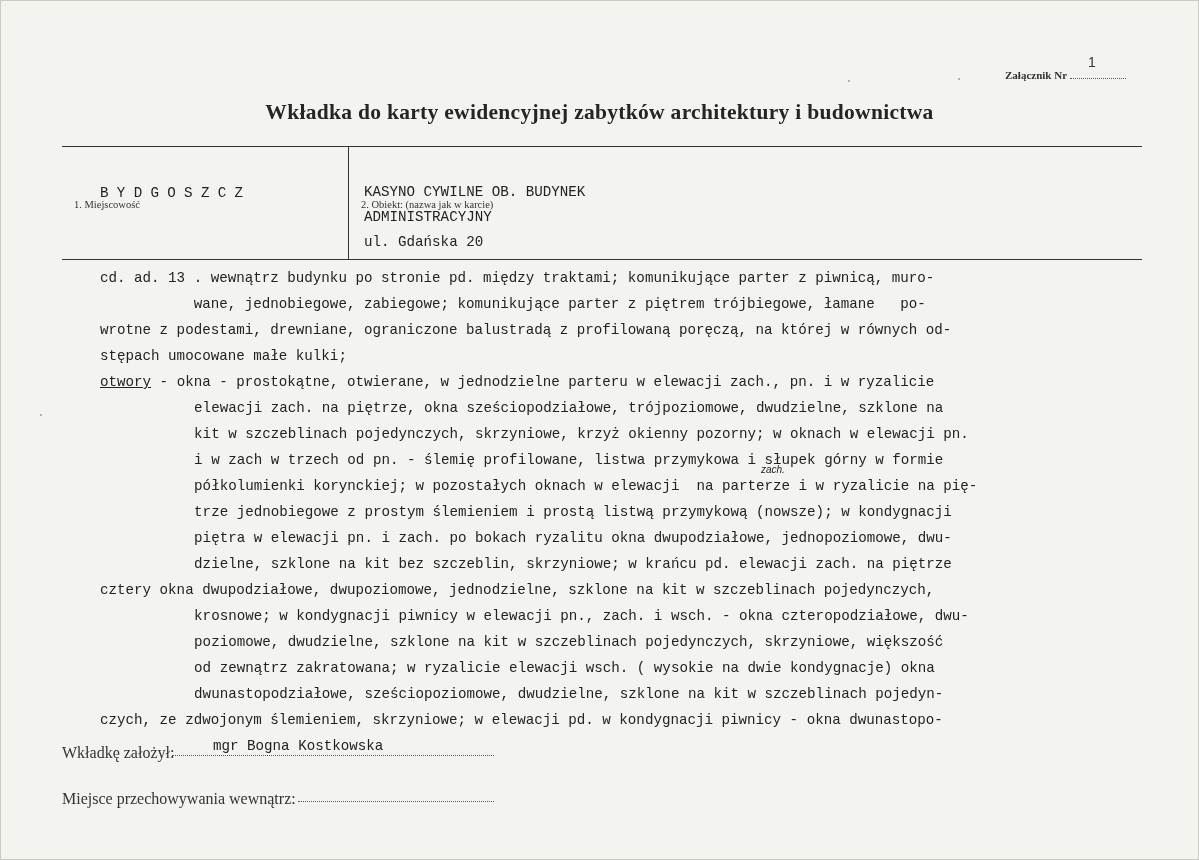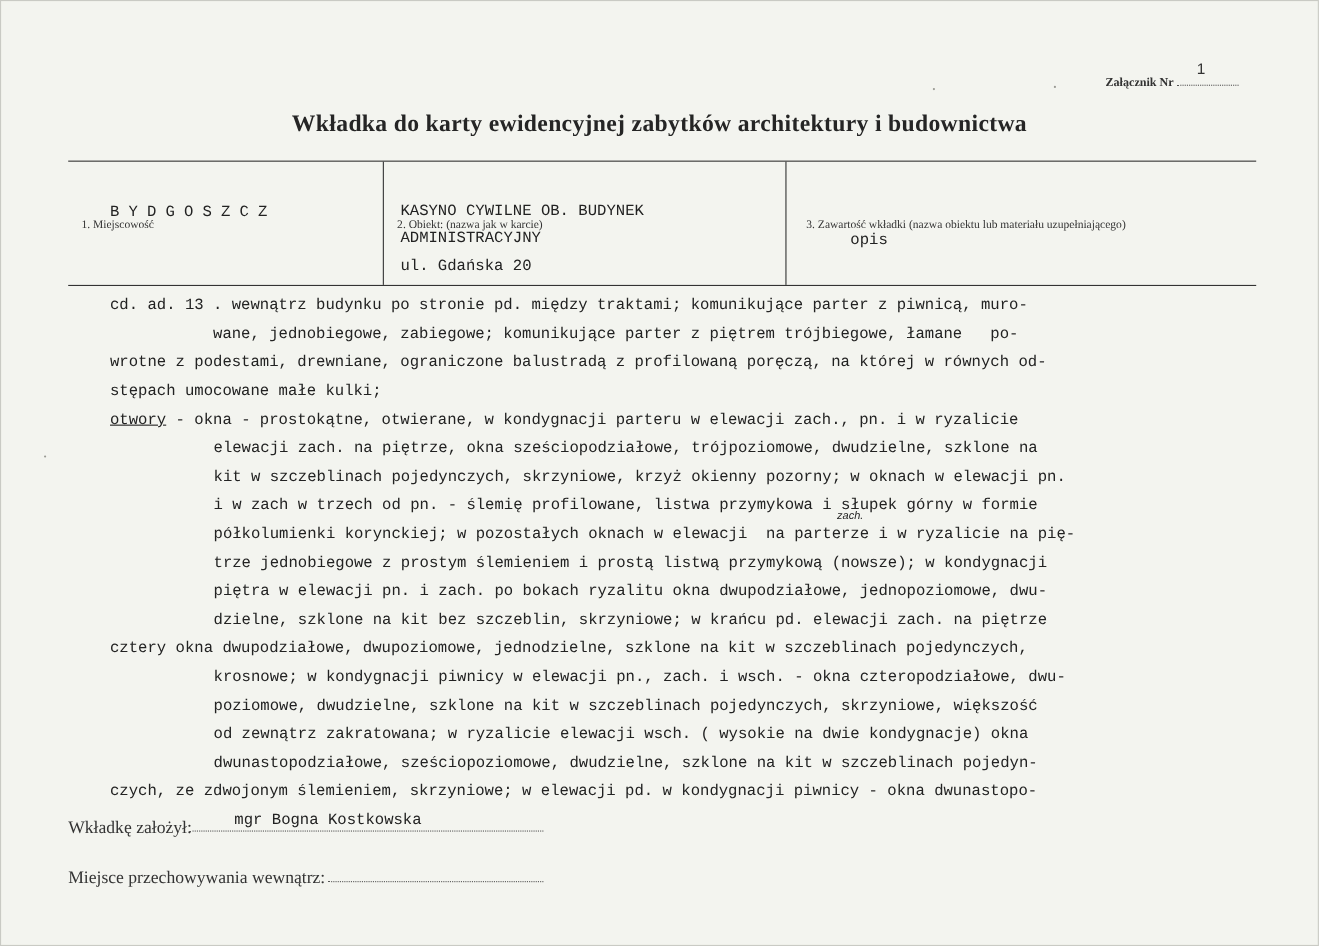--- a/index.html
+++ b/index.html
@@ -87,32 +87,28 @@
   <div class="col c1">
     <div class="col-label">1. Miejscowość</div>
     <div class="mono city">BYDGOSZCZ</div>
   </div>
   <div class="col c2">
     <div class="col-label">2. Obiekt: (nazwa jak w karcie)</div>
     <div class="mono obj-line" style="top:37px">KASYNO CYWILNE  OB. BUDYNEK</div>
     <div class="mono obj-line" style="top:62px">ADMINISTRACYJNY</div>
     <div class="mono obj-line" style="top:87px">ul. Gdańska 20</div>
   </div>
-  <div class="col c3">
-    <div class="col-label">3. Zawartość wkładki (nazwa obiektu lub materiału uzupełniającego)</div>
-    <div class="mono opis">opis</div>
-  </div>
 </div>
 
 <div class="body-text">
   <div class="line" style="top:0px">cd. ad. 13 . wewnątrz budynku po stronie pd. między traktami; komunikujące parter z piwnicą, muro-</div>
   <div class="line" style="top:26px; left:0">           wane, jednobiegowe, zabiegowe; komunikujące parter z piętrem trójbiegowe, łamane   po-</div>
   <div class="line" style="top:52px">wrotne z podestami, drewniane, ograniczone balustradą z profilowaną poręczą, na której w równych od-</div>
   <div class="line" style="top:78px">stępach umocowane małe kulki;</div>
-  <div class="line" style="top:104px"><span class="underline">otwory</span><span> - okna - prostokątne, otwierane, w kondygnacji parteru w elewacji zach., pn. i w ryzalicie</span></div>
+  <div class="line" style="top:104px"><span class="underline">otwory</span><span> - okna - prostokątne, otwierane, w jednodzielne parteru w elewacji zach., pn. i w ryzalicie</span></div>
   <div class="line" style="top:130px; left:26px">        elewacji zach. na piętrze, okna sześciopodziałowe, trójpoziomowe, dwudzielne, szklone na</div>
   <div class="line" style="top:156px; left:26px">        kit w szczeblinach pojedynczych, skrzyniowe, krzyż okienny pozorny; w oknach w elewacji pn.</div>
   <div class="line" style="top:182px; left:26px">        i w zach w trzech od pn. - ślemię profilowane, listwa przymykowa i słupek górny w formie</div>
   <div class="line" style="top:208px; left:26px">        półkolumienki korynckiej; w pozostałych oknach w elewacji  na parterze i w ryzalicie na pię-</div>
   <div class="hand" style="top:196px; left:661px">zach.</div>
   <div class="line" style="top:234px; left:26px">        trze jednobiegowe z prostym ślemieniem i prostą listwą przymykową (nowsze); w kondygnacji</div>
   <div class="line" style="top:260px; left:26px">        piętra w elewacji pn. i zach. po bokach ryzalitu okna dwupodziałowe, jednopoziomowe, dwu-</div>
   <div class="line" style="top:286px; left:26px">        dzielne, szklone na kit bez szczeblin, skrzyniowe; w krańcu pd. elewacji zach. na piętrze</div>
   <div class="line" style="top:312px">cztery okna dwupodziałowe, dwupoziomowe, jednodzielne, szklone na kit w szczeblinach pojedynczych,</div>
   <div class="line" style="top:338px; left:26px">        krosnowe; w kondygnacji piwnicy w elewacji pn., zach. i wsch. - okna czteropodziałowe, dwu-</div>

